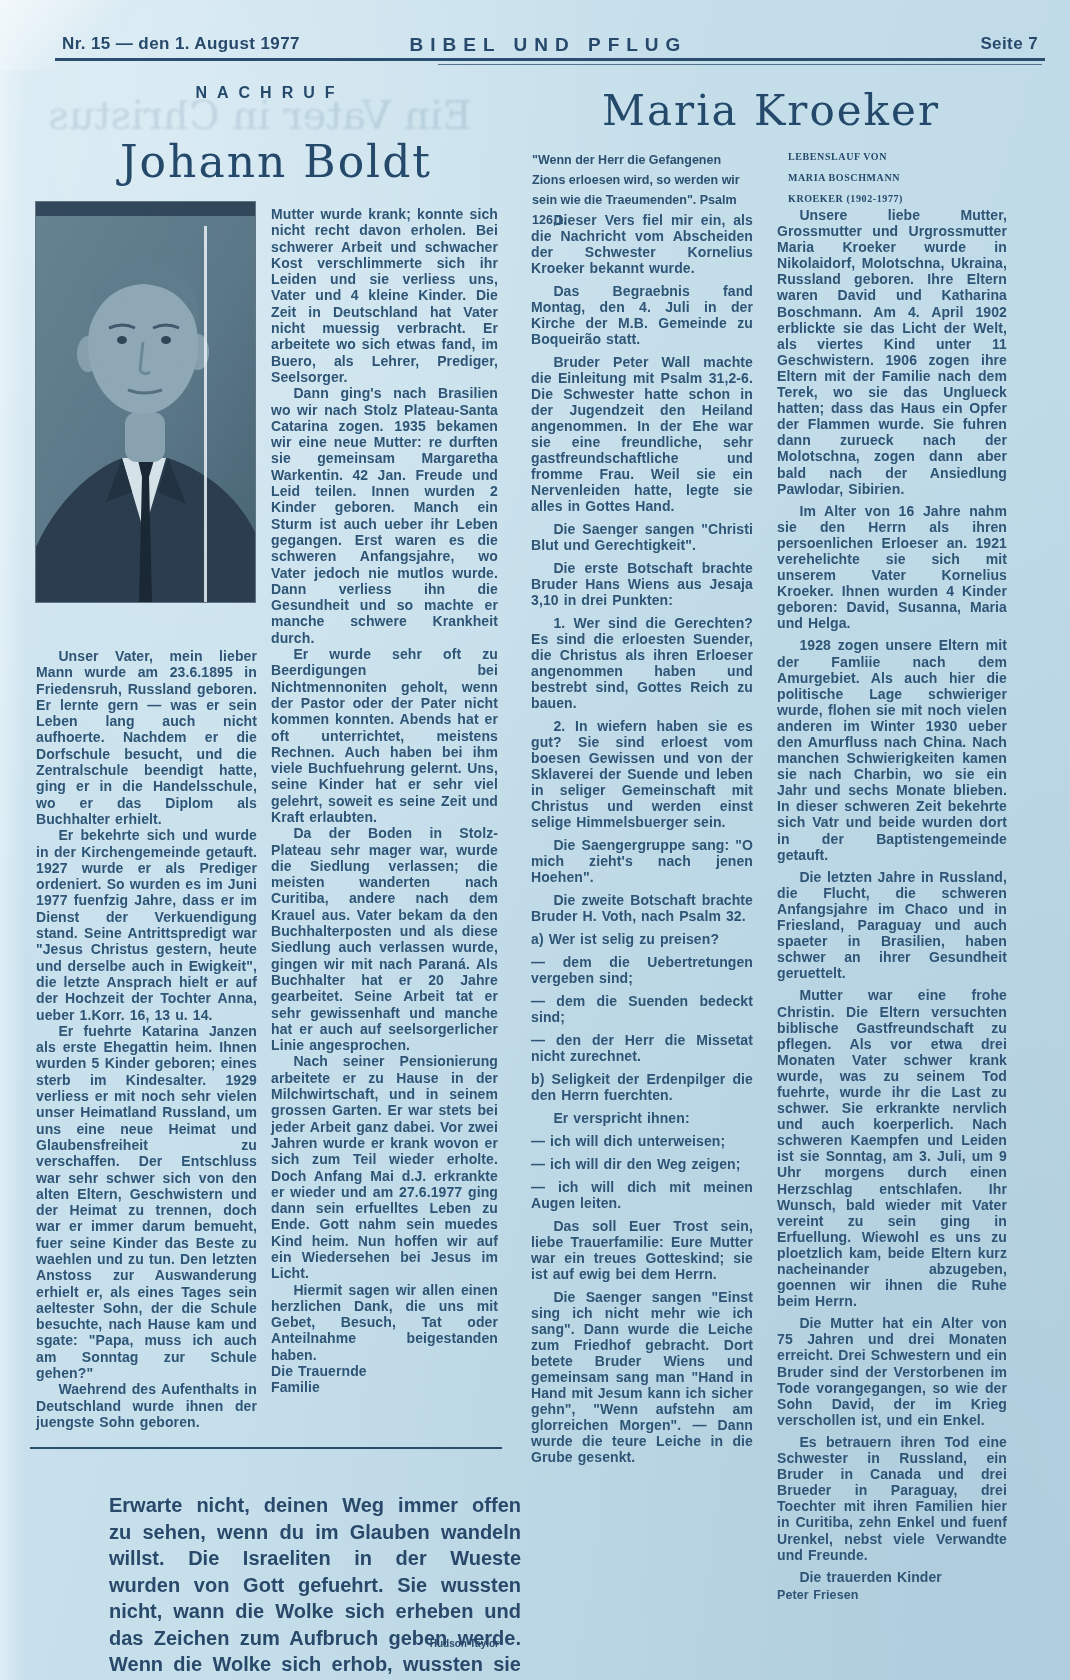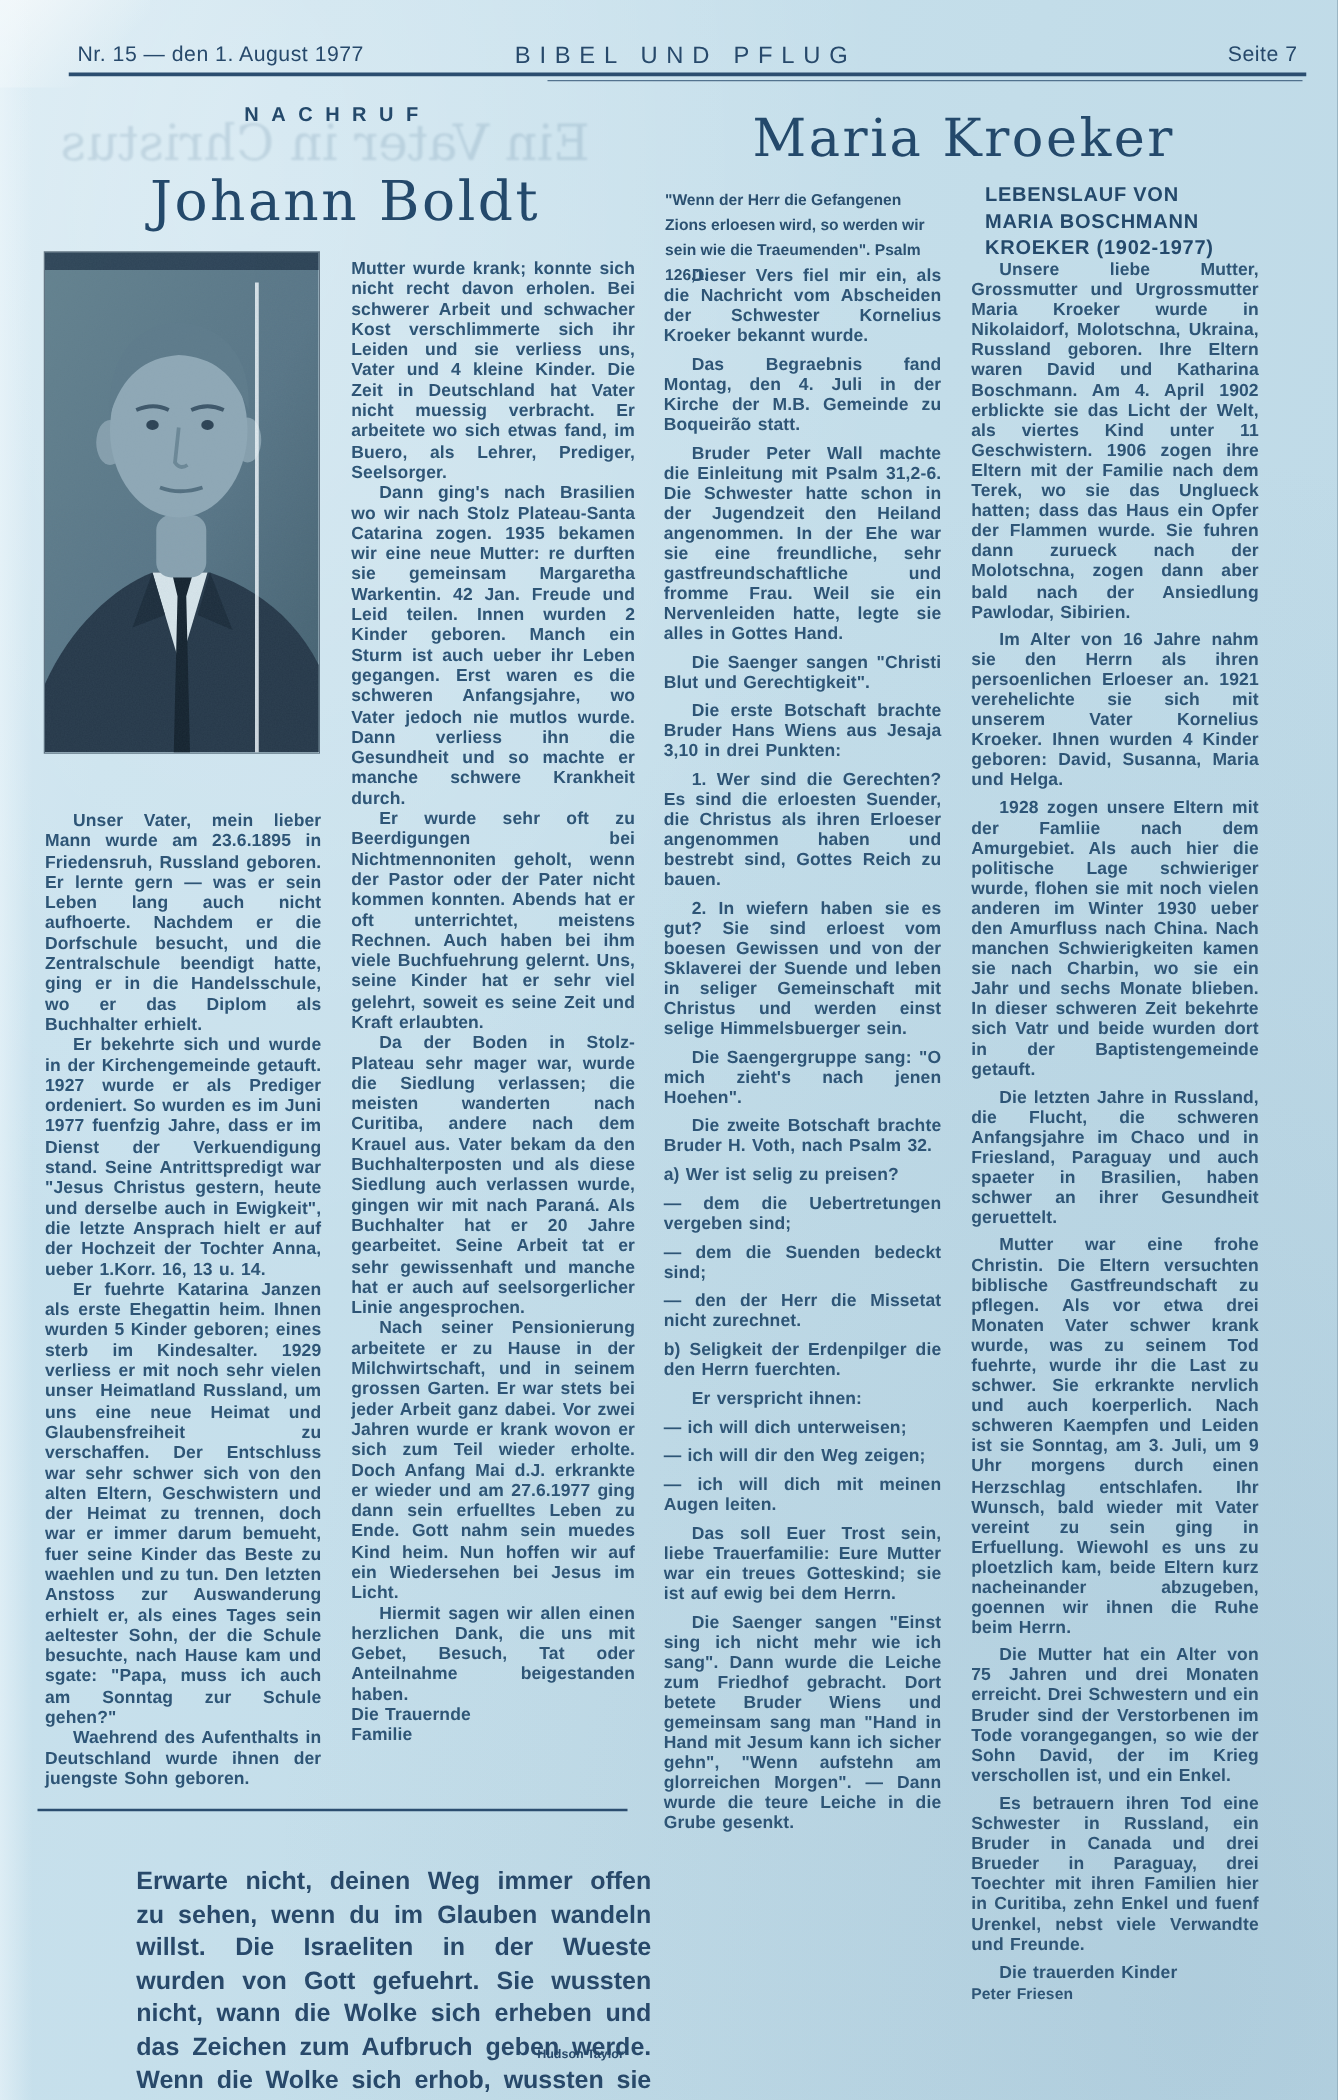--- a/index.html
+++ b/index.html
@@ -11,21 +11,21 @@
       linear-gradient(105deg, #d6e9f2 0%, #c8e1ed 16%, #c3dde9 55%, #bcd8e6 100%);
     font-family:"Liberation Sans", sans-serif;
     color:#2d5373;
   }
   .corner-light { position:absolute; left:0; top:0; width:120px; height:70px;
     background:linear-gradient(135deg, #f3f8fa 0%, rgba(243,248,250,0) 70%); }
   .edge-light { position:absolute; left:0; top:0; width:26px; height:100%;
     background:linear-gradient(90deg, rgba(240,248,252,0.55), rgba(240,248,252,0)); }
 
   
-  .hdr { position:absolute; top:34px; font-size:17px; font-weight:normal; color:#27496b; letter-spacing:0.4px; }
+  .hdr { position:absolute; top:34px; font-size:17px; font-weight:bold; color:#27496b; letter-spacing:0.4px; }
   .hdr-issue { left:62px; }
   .hdr-masthead { left:0; right:0; text-align:center; font-size:19px; letter-spacing:7px;padding-left:27px; }
   .hdr-page { right:32px; }
   .rule-main { position:absolute; left:55px; top:58px; width:990px; height:3px; background:#2b4d6f; }
   .rule-sub  { position:absolute; left:438px; top:64px; width:604px; height:1px; background:#2b4d6f; opacity:.75; }
 
   
   .ghost { position:absolute; left:40px; top:92px; width:440px; text-align:center;
     font-family:"DejaVu Serif", serif; font-size:40px; color:#2f5b7d;
     transform:scaleX(-1); opacity:0.15; filter:blur(0.8px); pointer-events:none; }
@@ -34,34 +34,34 @@
   .kicker { position:absolute; left:150px; top:84px; width:240px; text-align:center;
     font-size:16px; font-weight:bold; letter-spacing:10px; color:#24496b; }
   .title-serif { position:absolute; text-align:center; font-family:"DejaVu Serif", serif;
     font-weight:normal; color:#24496b; letter-spacing:2px; }
   .title-boldt   { left:58px;  top:136px; width:436px; font-size:44px;text-align:center; }
   .title-kroeker { left:536px; top:86px;  width:470px; font-size:42px; }
 
   .epigraph { position:absolute; left:532px; top:150px; width:224px;
     font-size:12.5px; line-height:20px; font-weight:bold; color:#2b5070; }
   .subhead { position:absolute; left:788px; top:146px; width:224px;
-    font-size:16px; line-height:21px; font-weight:bold; letter-spacing:0.6px; color:#24496b; }
+    font-size:10px; line-height:21px; font-weight:bold; letter-spacing:0.6px; color:#24496b;font-family:Liberation Serif, serif; }
 
   
   .photo { position:absolute; left:36px; top:202px; width:219px; height:400px;
     box-shadow:0 0 0 1px rgba(20,40,58,0.6); }
   .photo svg { display:block; }
 
   
   .col { position:absolute; text-align:justify; font-size:14px; line-height:16.3px;
     font-weight:bold; letter-spacing:0.1px; word-spacing:1px; color:#2e5576; }
   .col p { margin:0; text-indent:1.6em; }
   .col p.noindent { text-indent:0; }
   .col1 { left:36px;  top:648px; width:221px; }
-  .col2 { left:281px; top:206px; width:227px; }
+  .col2 { left:271px; top:206px; width:227px; }
   .col3 { left:531px; top:212px; width:222px; line-height:16px; }
   .col4 { left:777px; top:207px; width:230px; line-height:16.1px; }
   .col3 p { margin-bottom:7px; }
   .col4 p { margin-bottom:6px; }
   .sig2 { margin-top:6px; margin-left:118px; text-indent:0 !important; }
   .sig2b { margin-left:118px; text-indent:0 !important; }
   .sig4 { text-indent:1.6em !important; margin-bottom:2px !important; }
   .sig4b { margin-left:130px; font-size:12.5px; text-indent:0 !important; }
 
   

